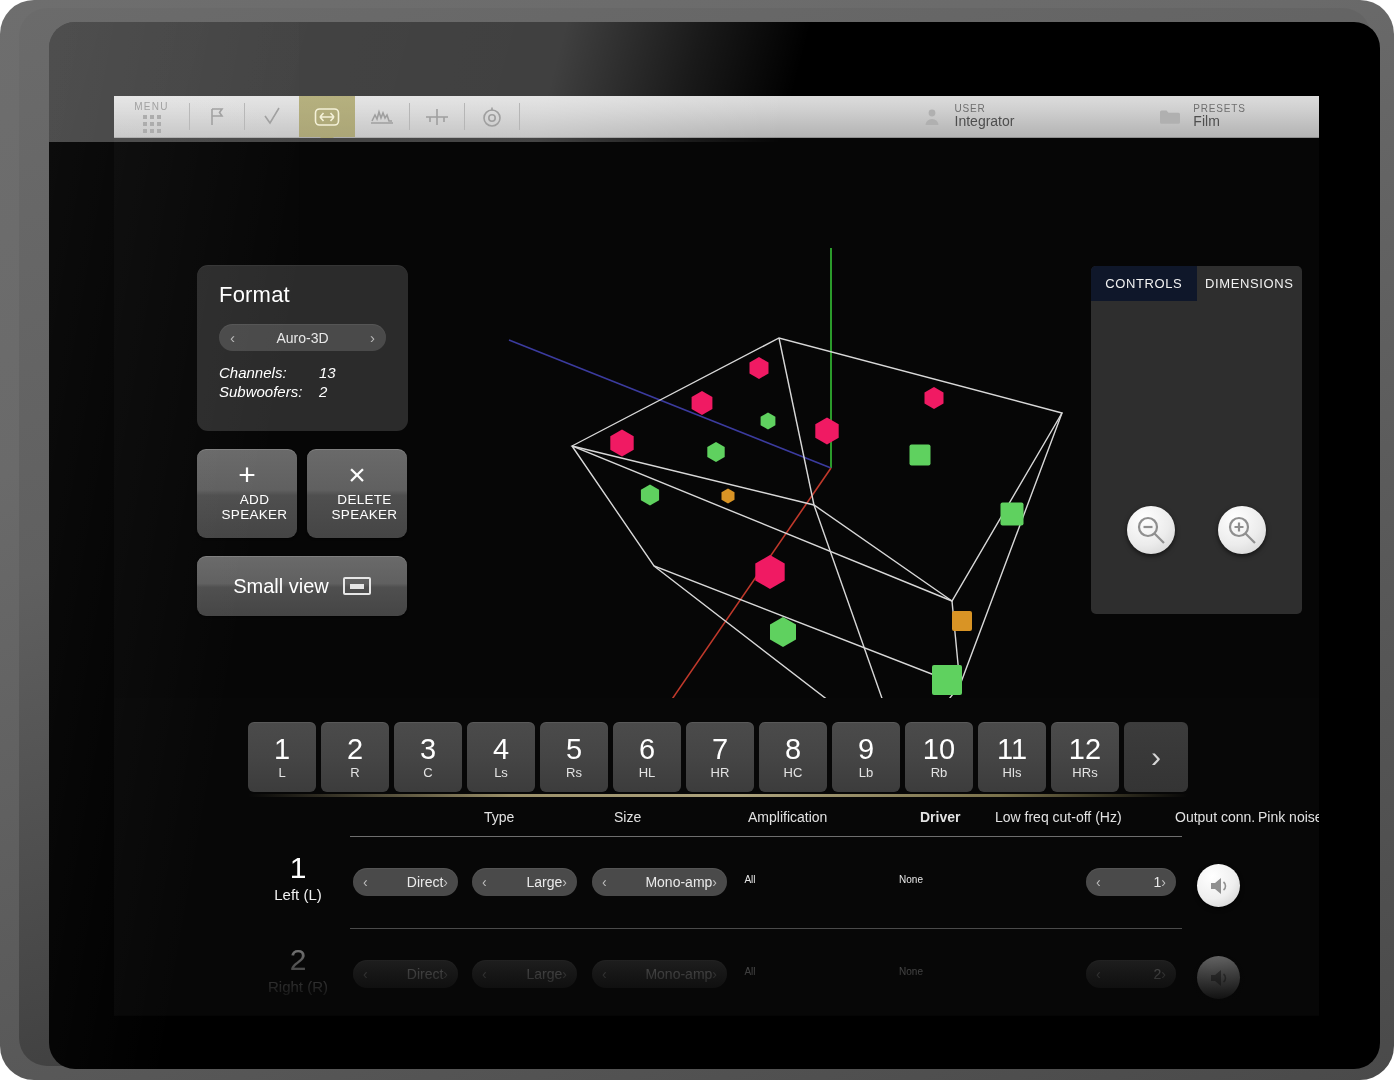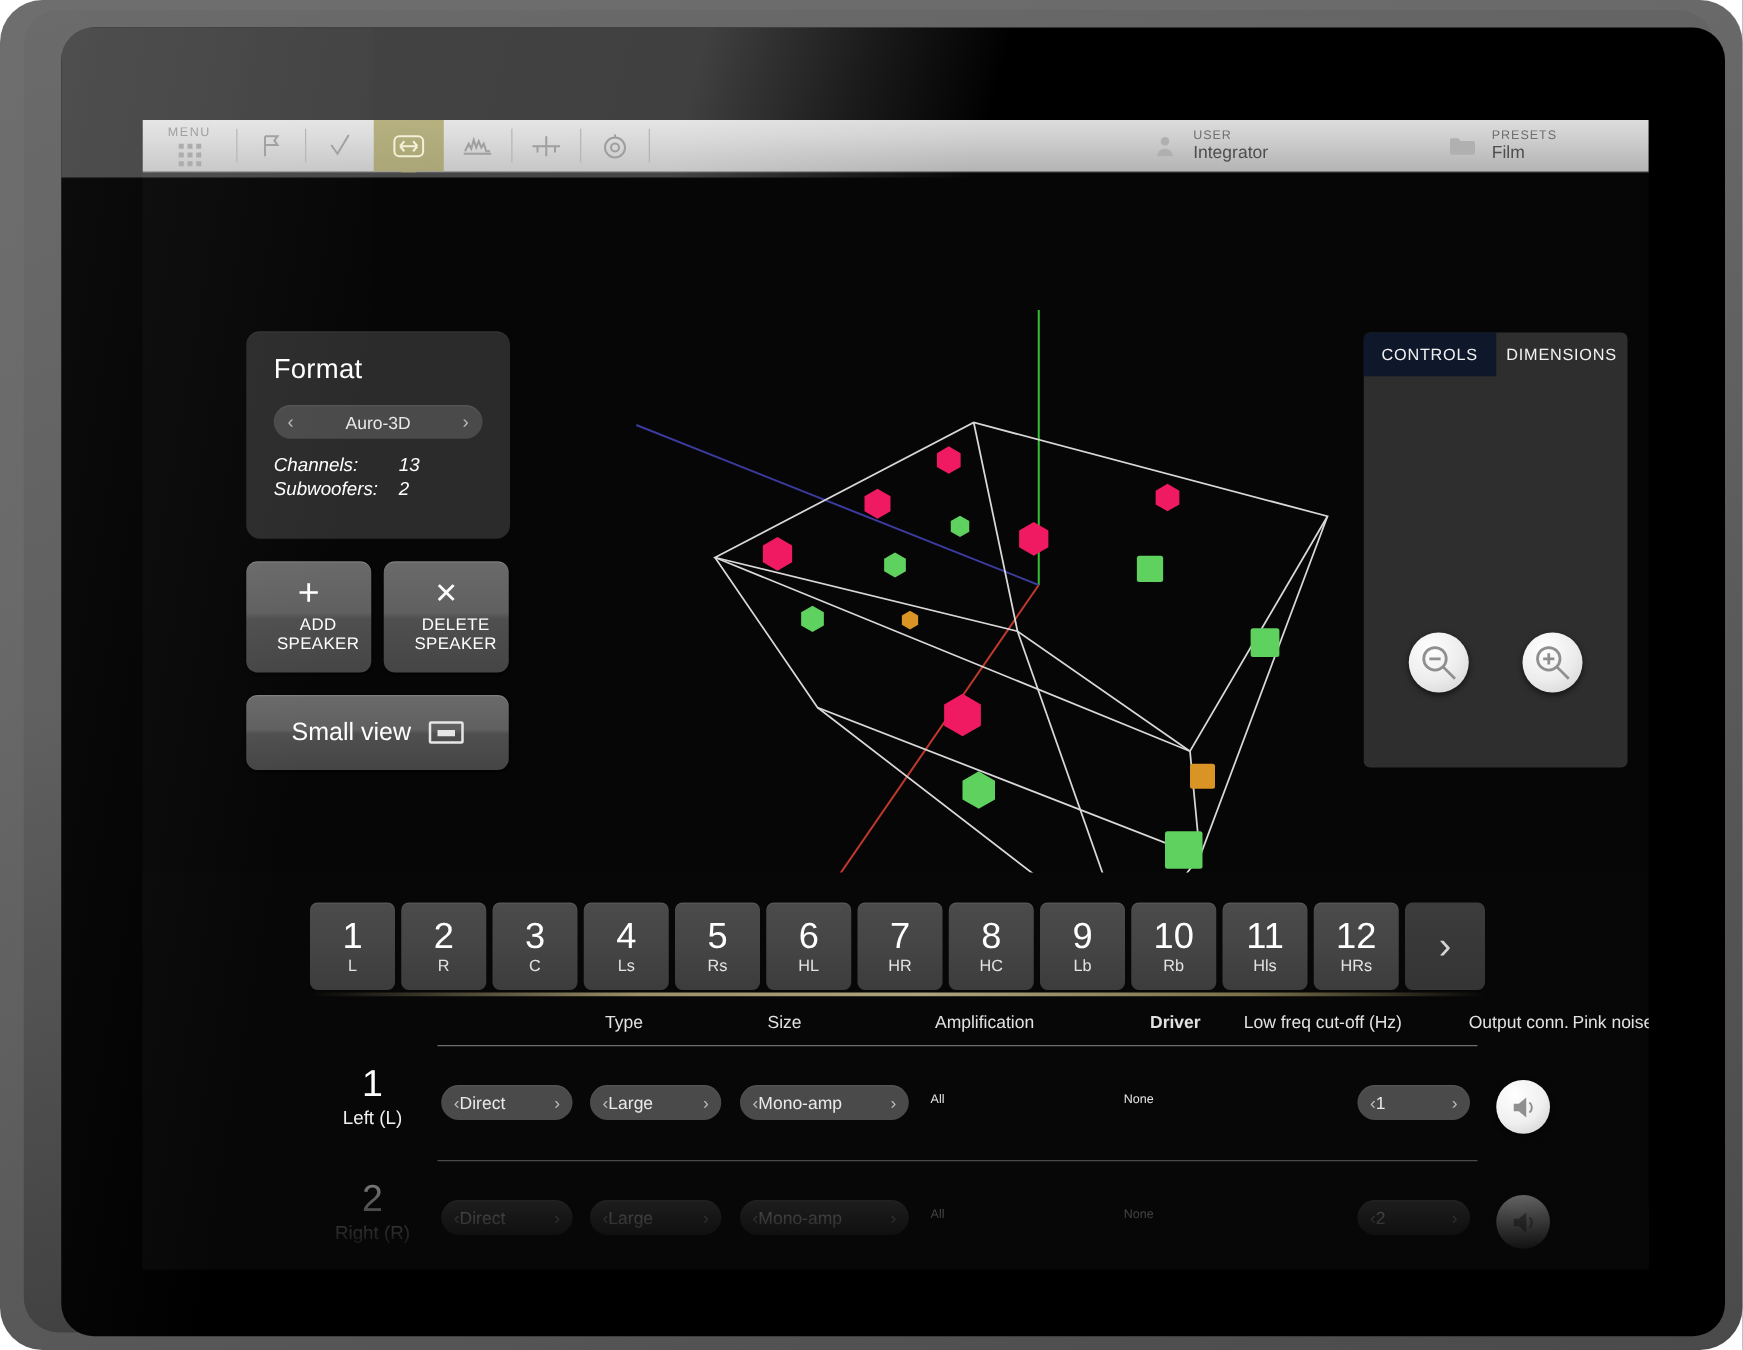--- a/index.html
+++ b/index.html
@@ -187,21 +187,21 @@
 
   .trow{ position:absolute; left:134px; width:940px; height:84px; }
   .trow .idx{ position:absolute; left:0; top:8px; width:100px; text-align:center; }
   .trow .idx .n{ font-size:30px; color:#fff; font-weight:300; line-height:32px; }
   .trow .idx .nm{ font-size:15px; color:#f0f0f0; margin-top:2px; }
   .cellstep{ position:absolute; top:24px; height:28px; border-radius:14px;
     background:#4a4a4a; display:flex; align-items:center; padding:0 10px;
     color:#eaeaea; font-size:14px;
     box-shadow:inset 0 1px 1px rgba(255,255,255,.07); }
   .cellstep .arw{ color:#bdbdbd; font-size:14px; }
-  .cellstep .val{ flex:1; text-align:left; }
+  .cellstep .val{ flex:1; text-align:right; }
   .celltext{ position:absolute; top:30px; font-size:10px; color:#e5e5e5; white-space:nowrap; }
   .pinkbtn{ position:absolute; top:20px; width:43px; height:43px; border-radius:50%;
     background:radial-gradient(circle at 35% 28%, #ffffff, #efefef 55%, #c9c9c9 100%);
     box-shadow:0 2px 4px rgba(0,0,0,.7);
     display:flex; align-items:center; justify-content:center; }
   .pinkbtn svg{ fill:#8f8f8f; }
   .rowrule{ position:absolute; left:236px; width:832px; height:1px; background:#4a4a4a; }
 
   #row1{ top:748px; }
   #row2{ top:840px; }

